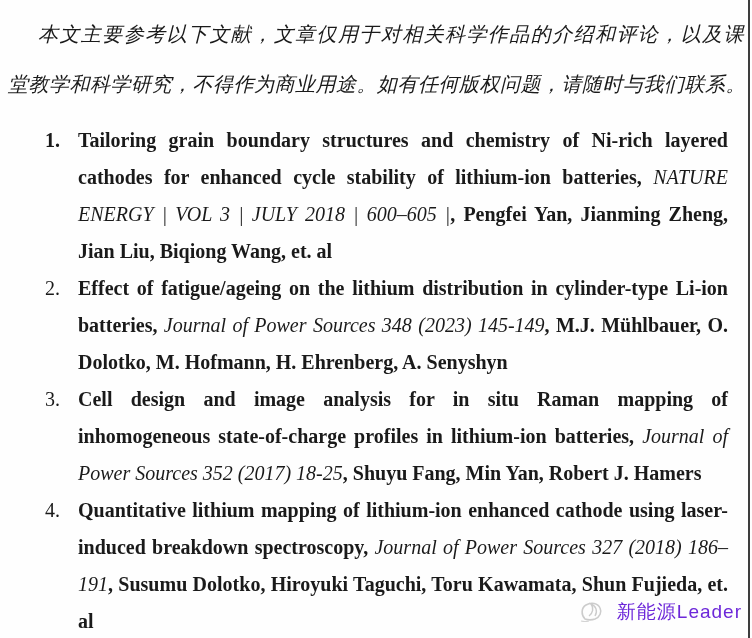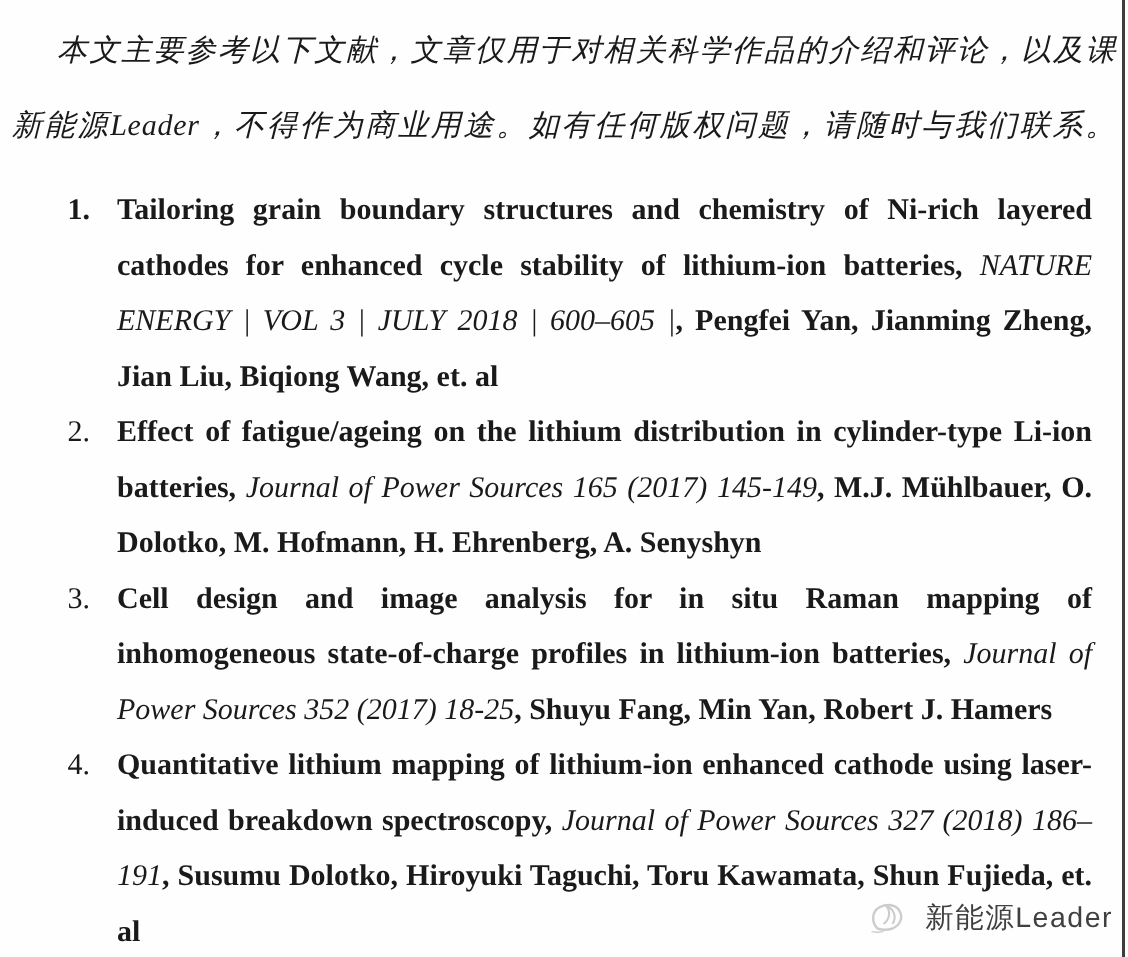--- a/index.html
+++ b/index.html
@@ -51,21 +51,21 @@
   .run-normal { font-style: normal; font-weight: bold; }
   .run-italic { font-style: italic; font-weight: normal; }
   .run-bold   { font-style: normal; font-weight: bold; }
   
   .watermark {
     position: absolute;
     right: 10px; bottom: 13px;
     display: flex;
     align-items: center;
     gap: 6px;
-    color: #404040;
+    color: #6d28d9;
     font-family: "Liberation Sans", "DejaVu Sans", sans-serif;
     font-size: 19px;
     letter-spacing: 1px;
     user-select: none;
   }
   .watermark svg { display: block; }
   
   .edge-line {
     position: absolute;
     top: 0; right: 2px;
@@ -73,31 +73,31 @@
     background: #3d3d3d;
   }
 </style>
 </head>
 <body>
 
 <div class="page">
 
   <div class="disclaimer">
     <div class="line first">本文主要参考以下文献，文章仅用于对相关科学作品的介绍和评论，以及课</div>
-    <div class="line">新能源Leader，不得作为商业用途。如有任何版权问题，请随时与我们联系。</div>
+    <div class="line">堂教学和科学研究，不得作为商业用途。如有任何版权问题，请随时与我们联系。</div>
   </div>
 
   <ol class="refs">
       <li>
       <span class="ref-num bold">1.</span>
       <span class="ref-body"><span class="run-normal">Tailoring grain boundary structures and chemistry of Ni-rich layered cathodes for enhanced cycle stability of lithium-ion batteries, </span><span class="run-italic">NATURE ENERGY | VOL 3 | JULY 2018 | 600–605 |</span><span class="run-normal">, </span><span class="run-bold">Pengfei Yan, Jianming Zheng, Jian Liu, Biqiong Wang, et. al</span></span>
     </li>
       <li>
       <span class="ref-num">2.</span>
-      <span class="ref-body"><span class="run-normal">Effect of fatigue/ageing on the lithium distribution in cylinder-type Li-ion batteries, </span><span class="run-italic">Journal of Power Sources 165 (2017) 145-149</span><span class="run-normal">, </span><span class="run-bold">M.J. Mühlbauer, O. Dolotko, M. Hofmann, H. Ehrenberg, A. Senyshyn</span></span>
+      <span class="ref-body"><span class="run-normal">Effect of fatigue/ageing on the lithium distribution in cylinder-type Li-ion batteries, </span><span class="run-italic">Journal of Power Sources 348 (2023) 145-149</span><span class="run-normal">, </span><span class="run-bold">M.J. Mühlbauer, O. Dolotko, M. Hofmann, H. Ehrenberg, A. Senyshyn</span></span>
     </li>
       <li>
       <span class="ref-num">3.</span>
       <span class="ref-body"><span class="run-normal">Cell design and image analysis for in situ Raman mapping of inhomogeneous state-of-charge profiles in lithium-ion batteries, </span><span class="run-italic">Journal of Power Sources 352 (2017) 18-25</span><span class="run-normal">, </span><span class="run-bold">Shuyu Fang, Min Yan, Robert J. Hamers</span></span>
     </li>
       <li>
       <span class="ref-num">4.</span>
       <span class="ref-body"><span class="run-normal">Quantitative lithium mapping of lithium-ion enhanced cathode using laser-induced breakdown spectroscopy, </span><span class="run-italic">Journal of Power Sources 327 (2018) 186–191</span><span class="run-normal">, </span><span class="run-bold">Susumu Dolotko, Hiroyuki Taguchi, Toru Kawamata, Shun Fujieda, et. al</span></span>
     </li>
     </ol>

